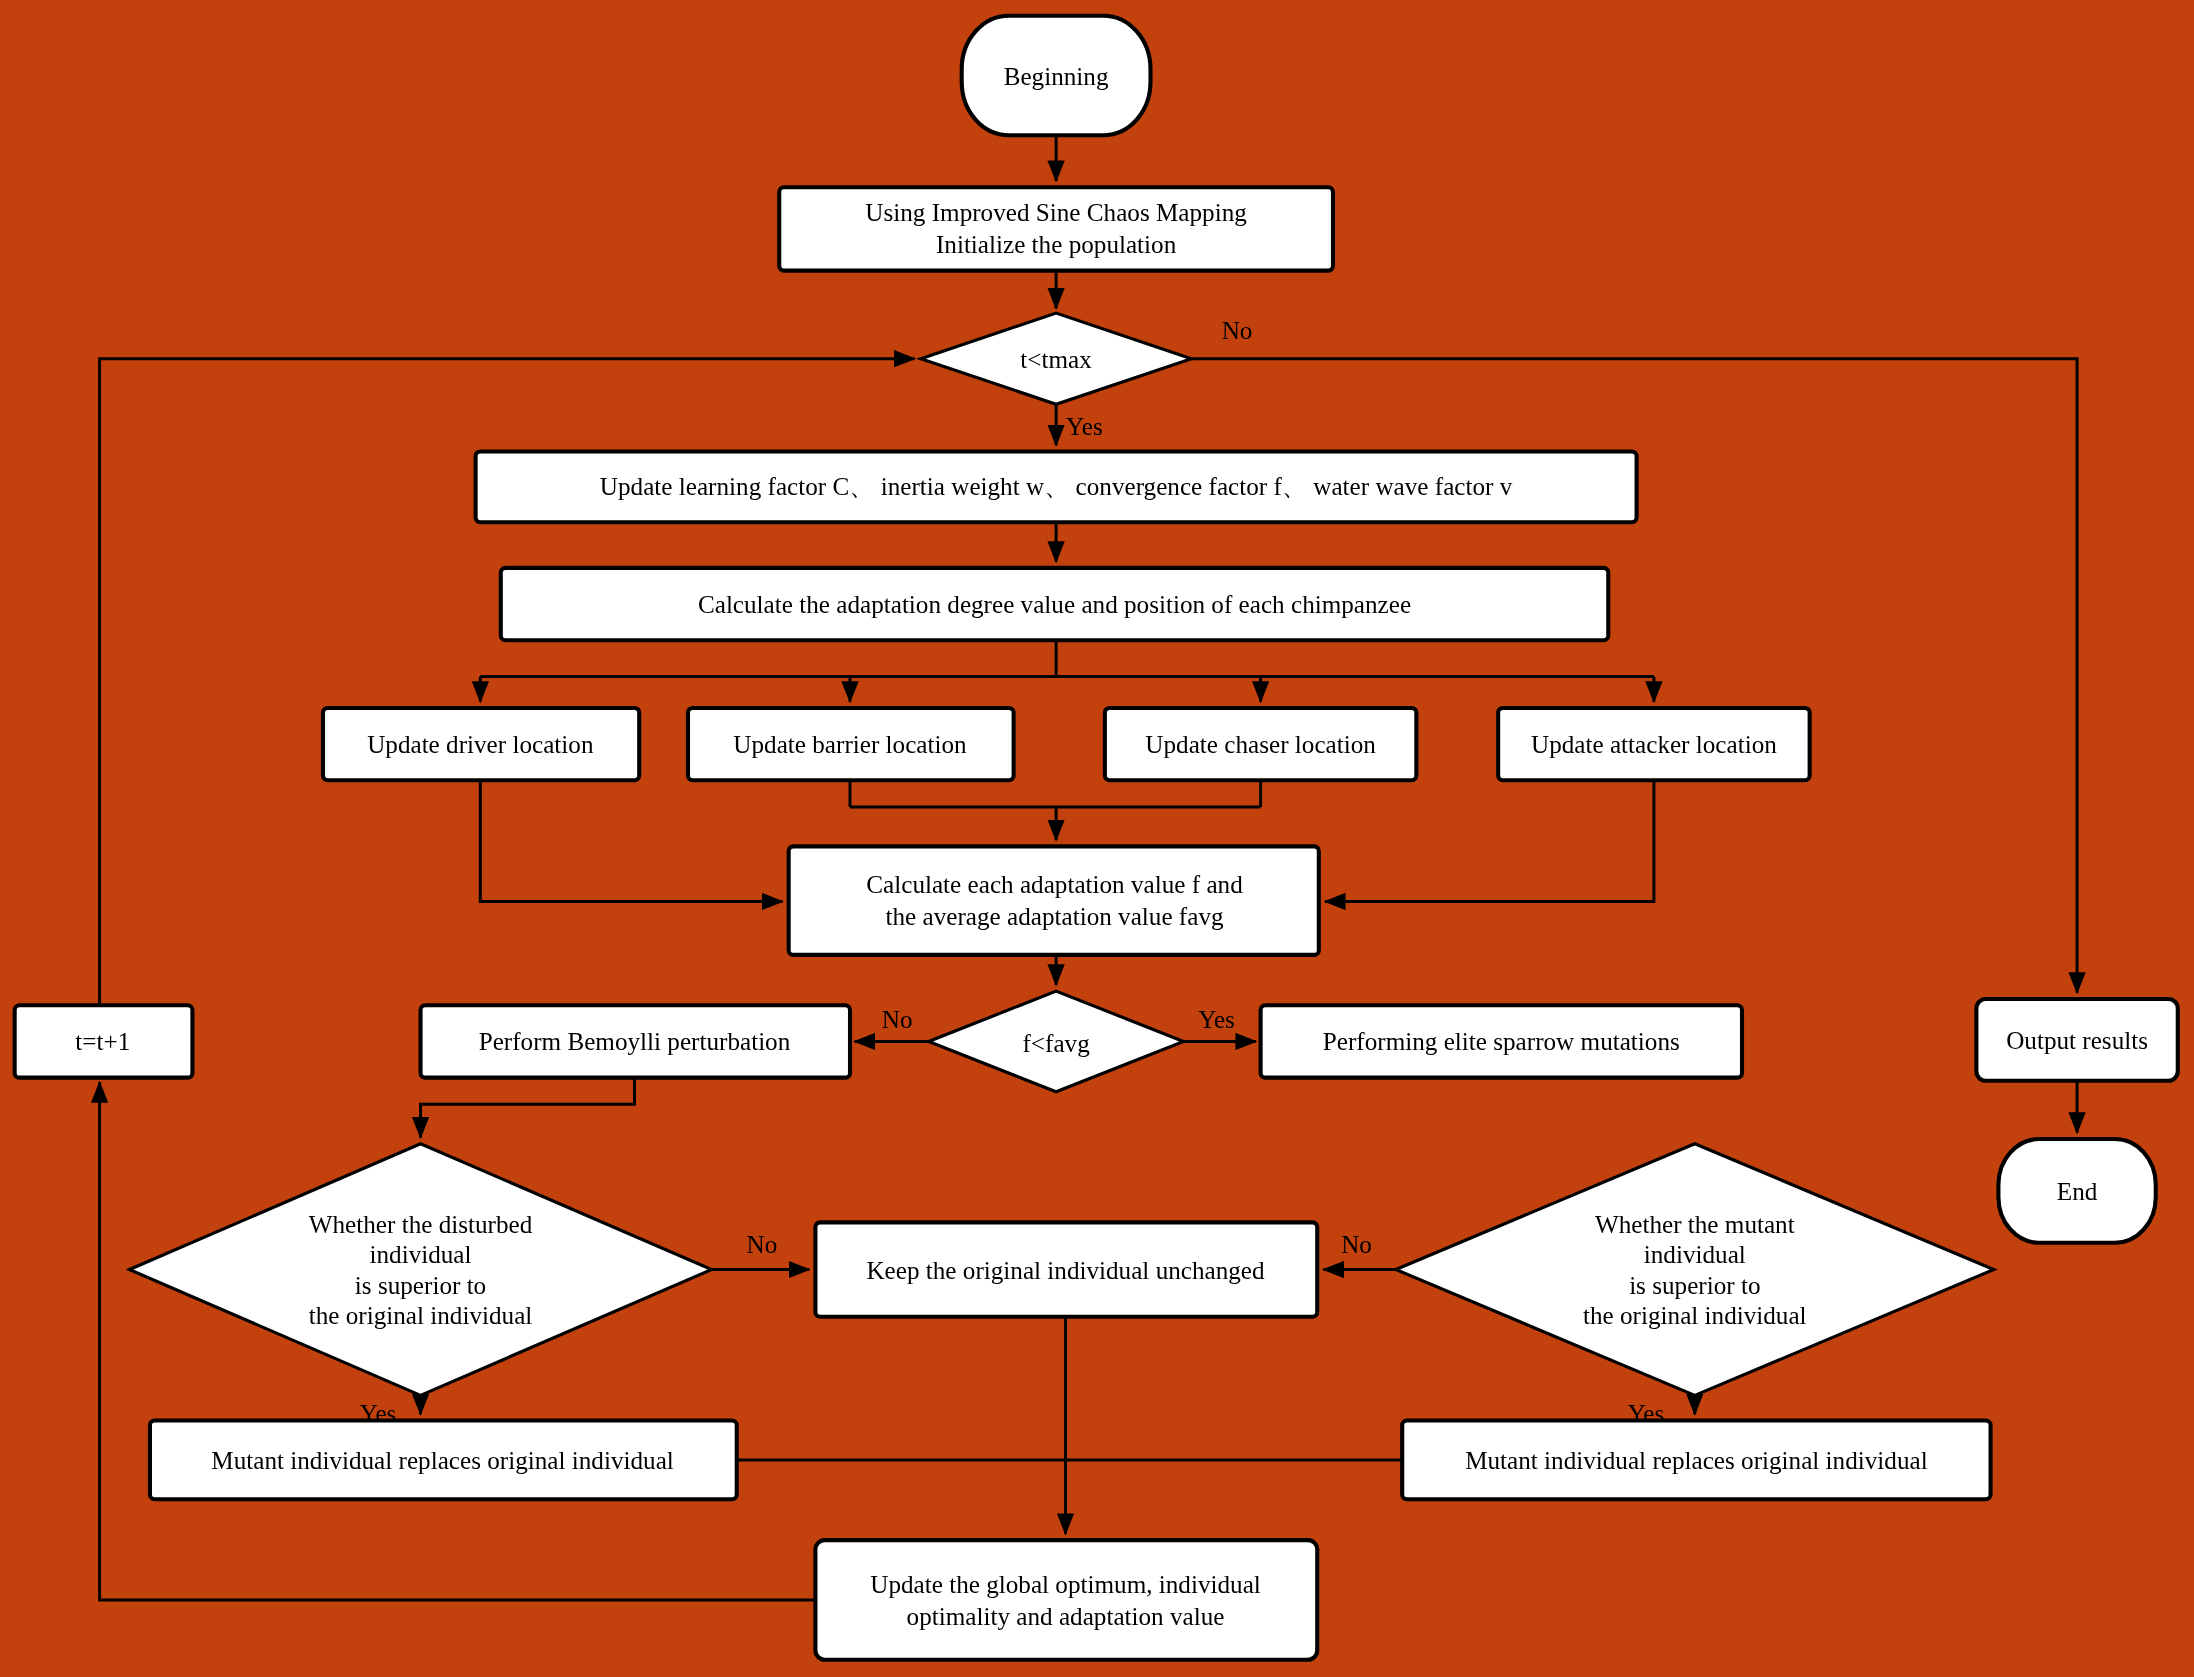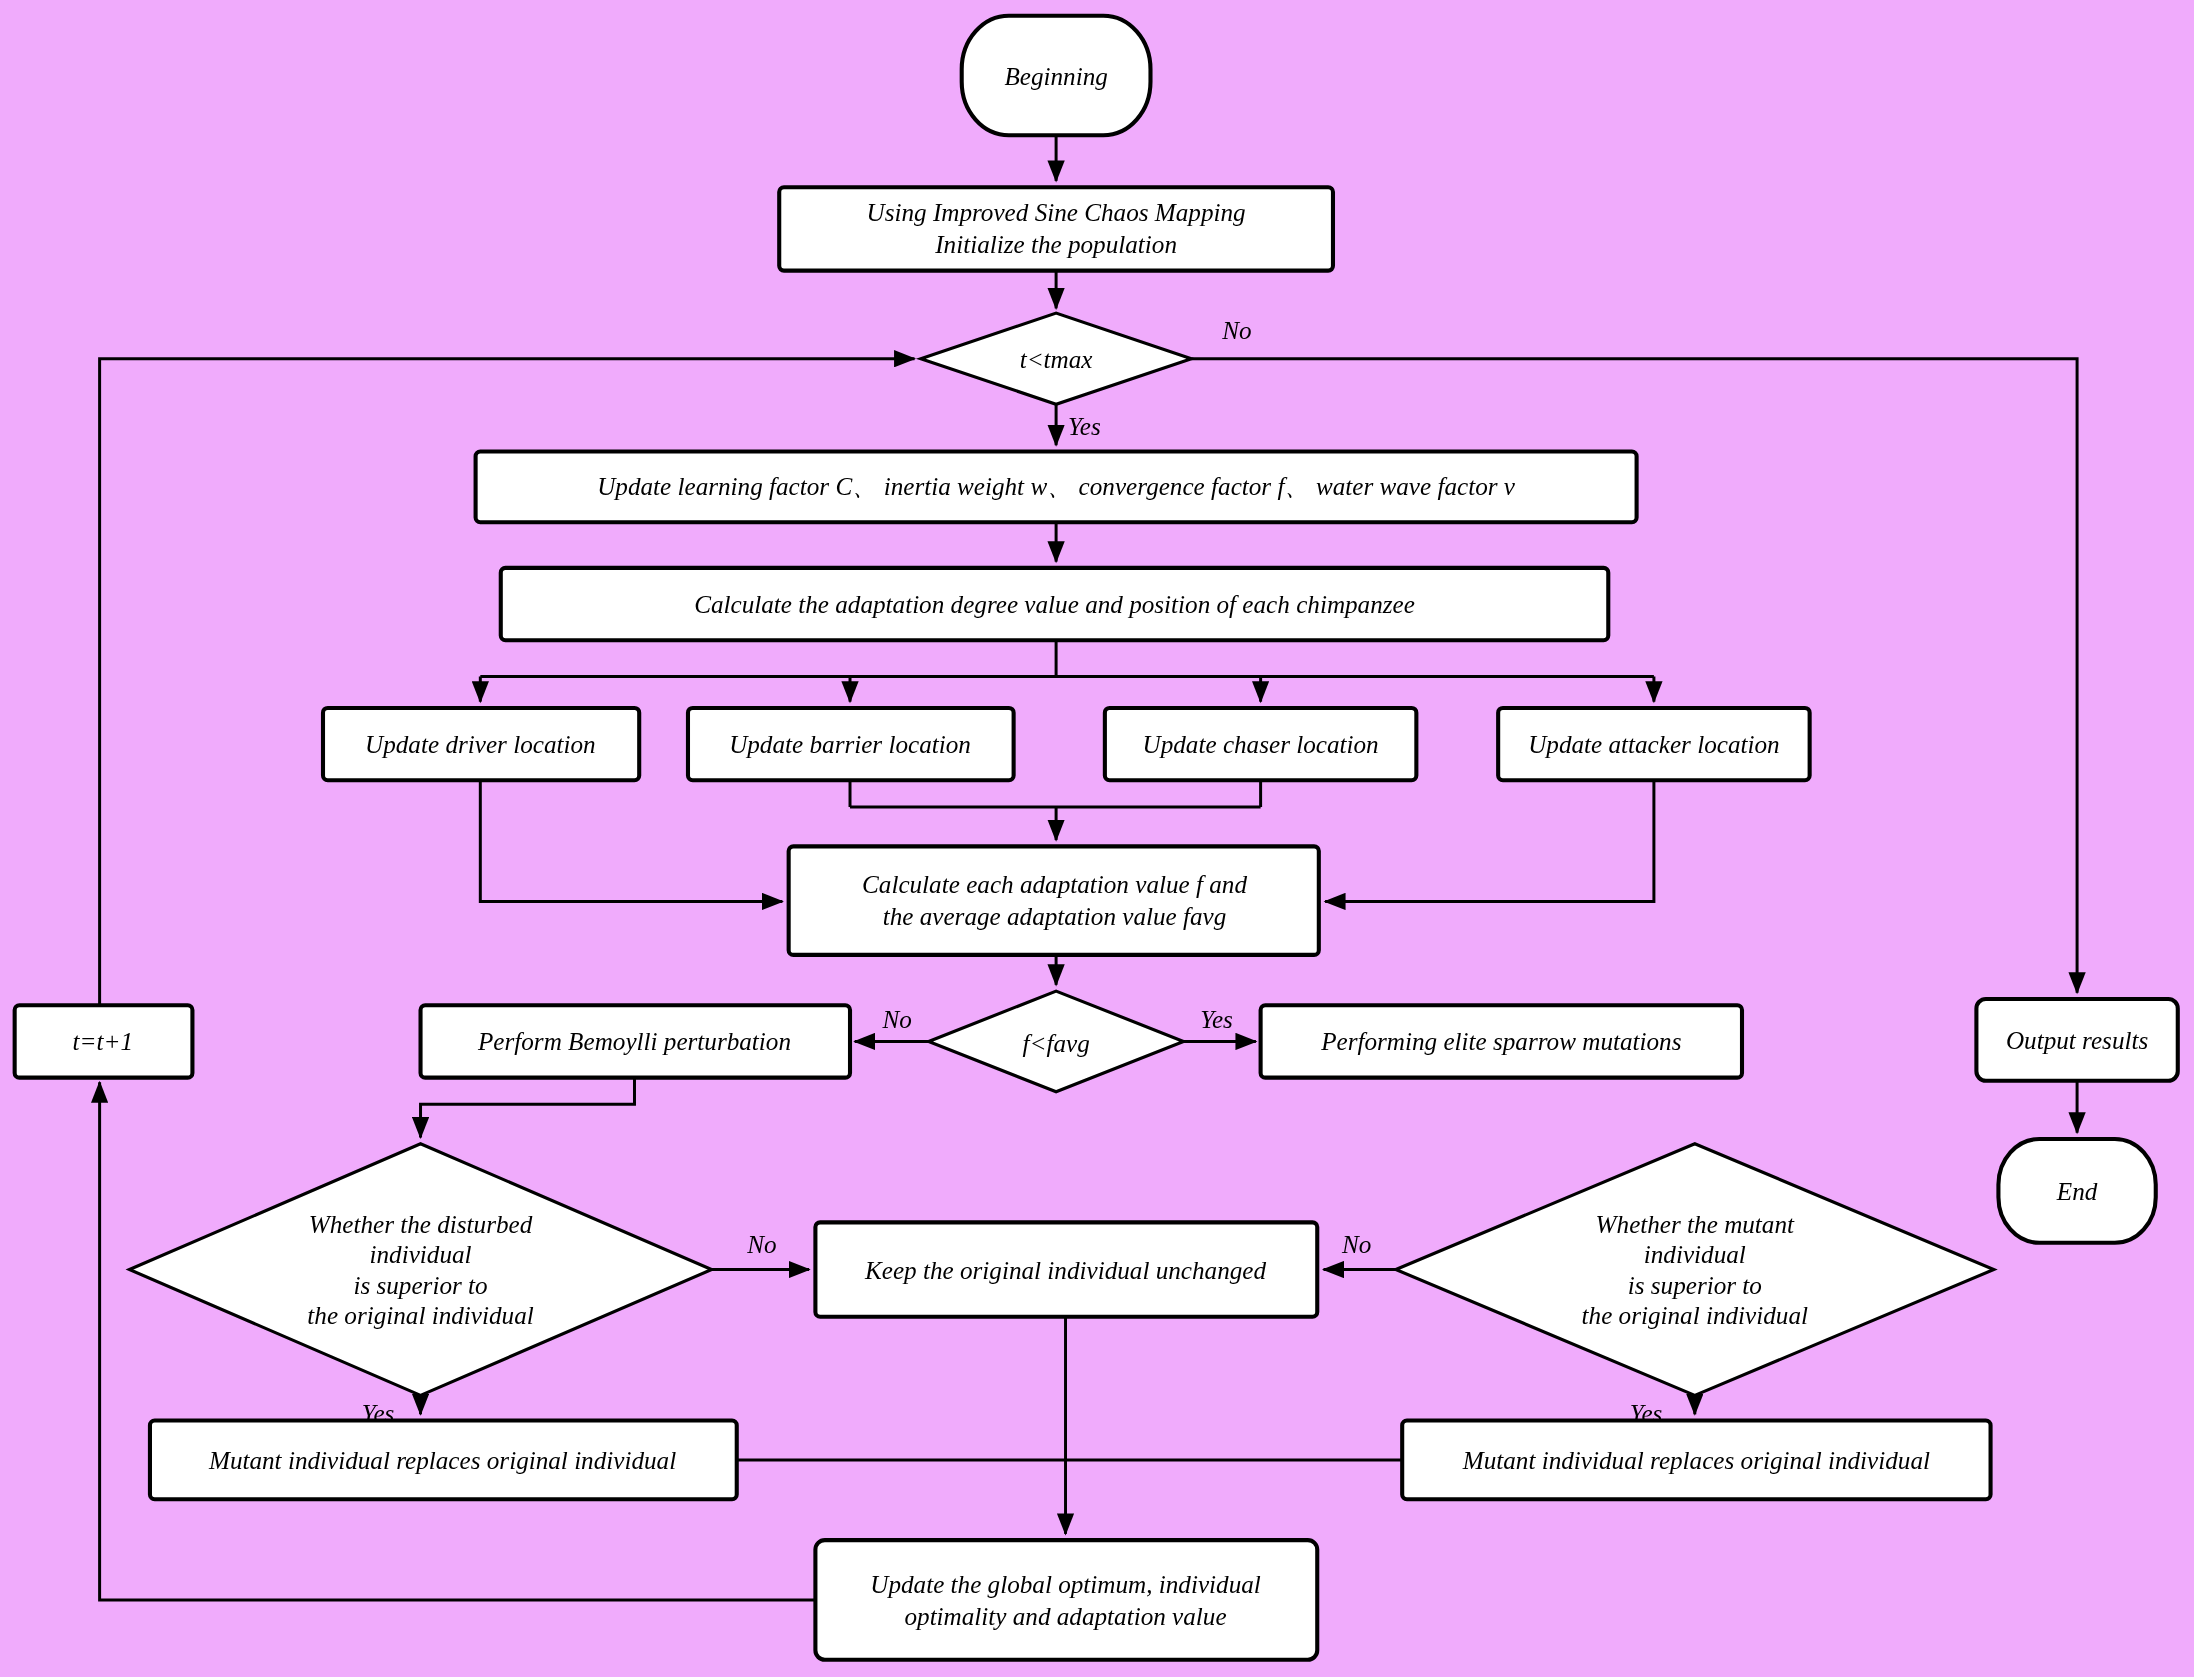--- a/index.html
+++ b/index.html
@@ -4,22 +4,21 @@
 <style>
   html, body {
     margin: 0;
     padding: 0;
     background: #ffffff;
   }
   #stage {
     width: 100vw;
     height: 100vh;
     display: block;
-    background: #f0abfc;
-    font-style: italic;
+    background: #c2410c;
   }
   svg {
     display: block;
     width: 100%;
     height: 100%;
   }
   .shape {
     fill: #ffffff;
     stroke: #000000;
     stroke-width: 2.6;

